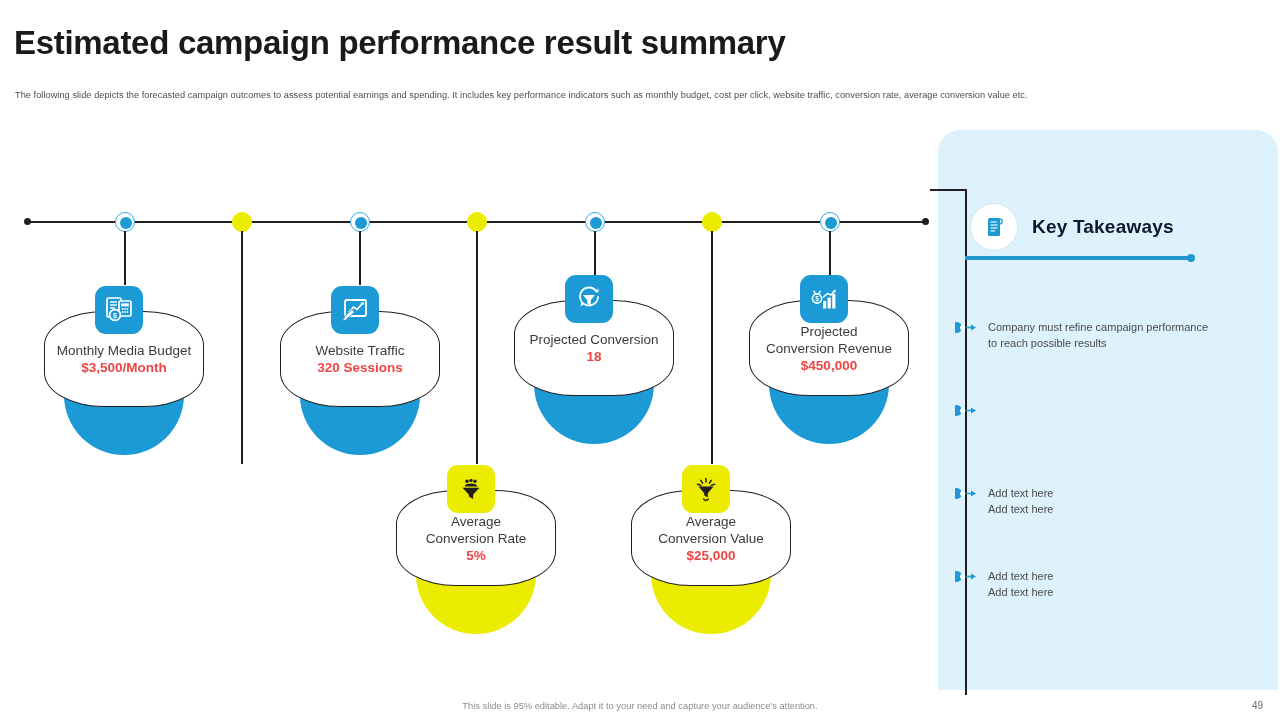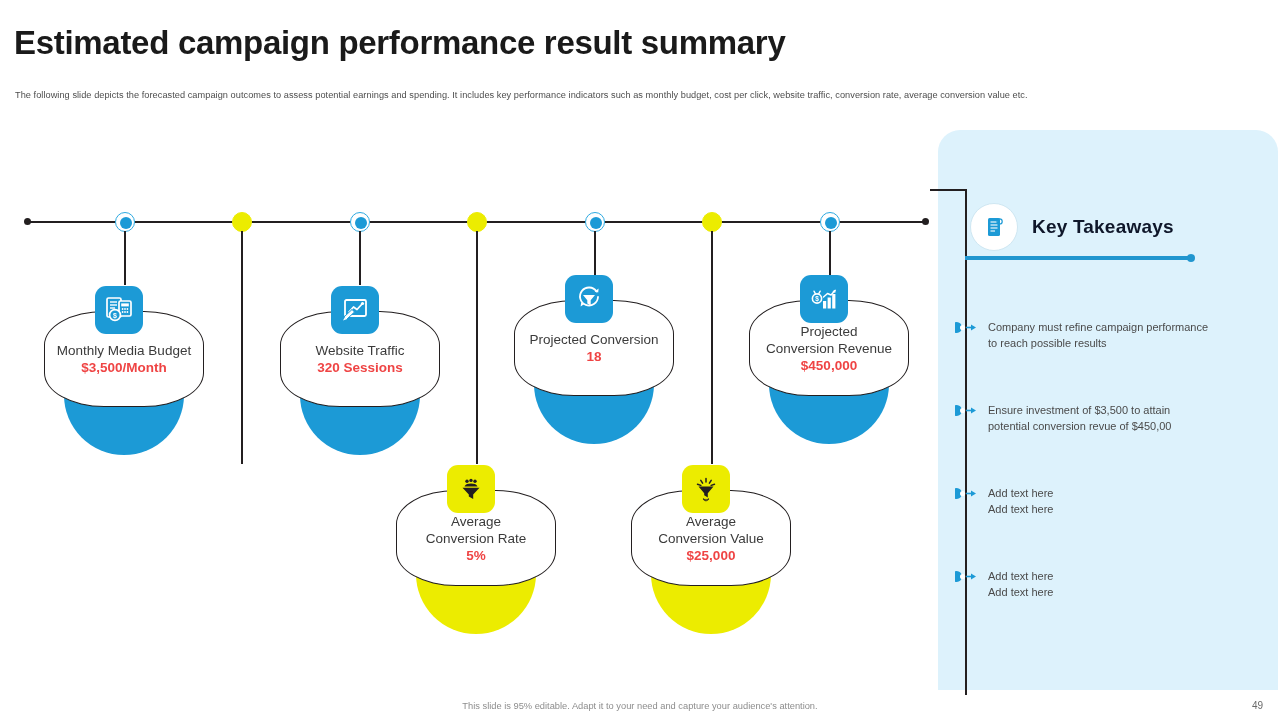--- a/index.html
+++ b/index.html
@@ -465,22 +465,20 @@
 
 <div class="takeaway" style="top:402px">
   <span class="bullet">
     <svg width="22" height="13" viewBox="0 0 22 13">
       <path d="M7 6.5 A5.5 5.5 0 1 1 7 6.4 Z" fill="#1c9ad6"></path>
       <circle cx="7.6" cy="6.5" r="2.6" fill="#ffffff"></circle>
       <path d="M11 6.5 L18 6.5" stroke="#1c9ad6" stroke-width="1.6"></path>
       <path d="M21 6.5 L16 3.6 L16 9.4 Z" fill="#1c9ad6"></path>
     </svg>
   </span>
-  <span class="ttext">Ensure investment of $3,500 to attain
-potential conversion revue of $450,00</span>
 </div>
 
 <div class="takeaway" style="top:485px">
   <span class="bullet">
     <svg width="22" height="13" viewBox="0 0 22 13">
       <path d="M7 6.5 A5.5 5.5 0 1 1 7 6.4 Z" fill="#1c9ad6"></path>
       <circle cx="7.6" cy="6.5" r="2.6" fill="#ffffff"></circle>
       <path d="M11 6.5 L18 6.5" stroke="#1c9ad6" stroke-width="1.6"></path>
       <path d="M21 6.5 L16 3.6 L16 9.4 Z" fill="#1c9ad6"></path>
     </svg>

